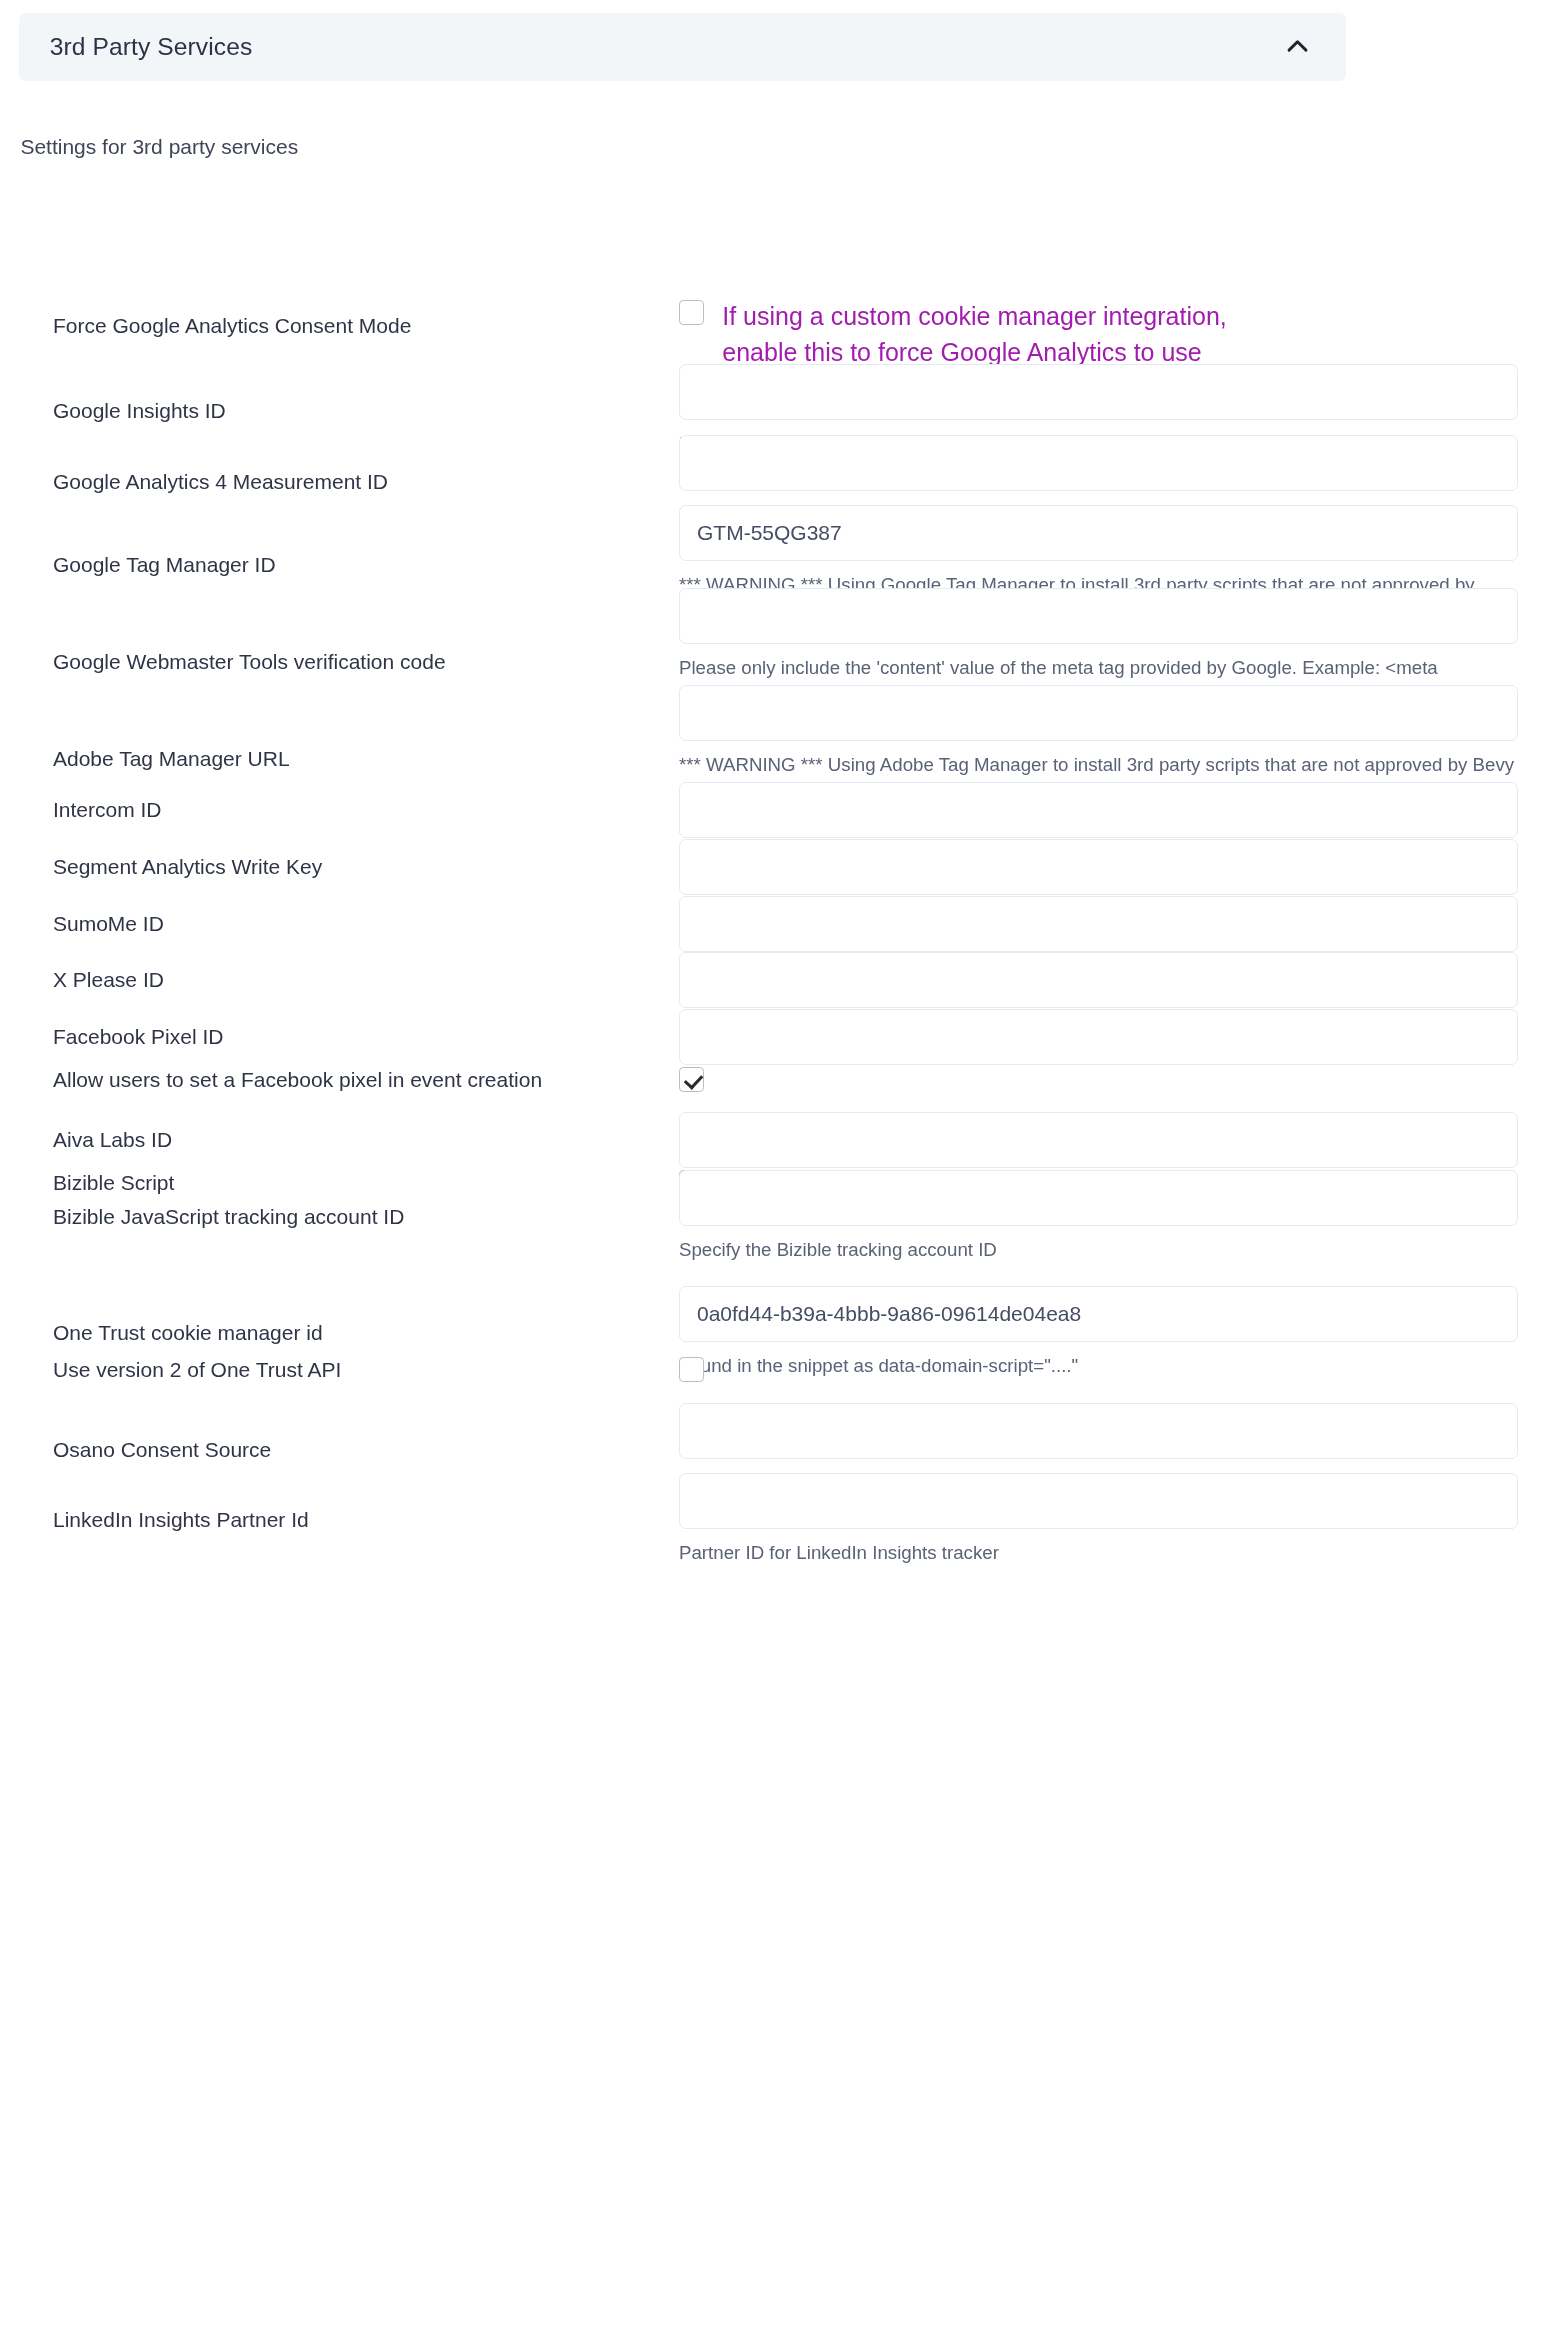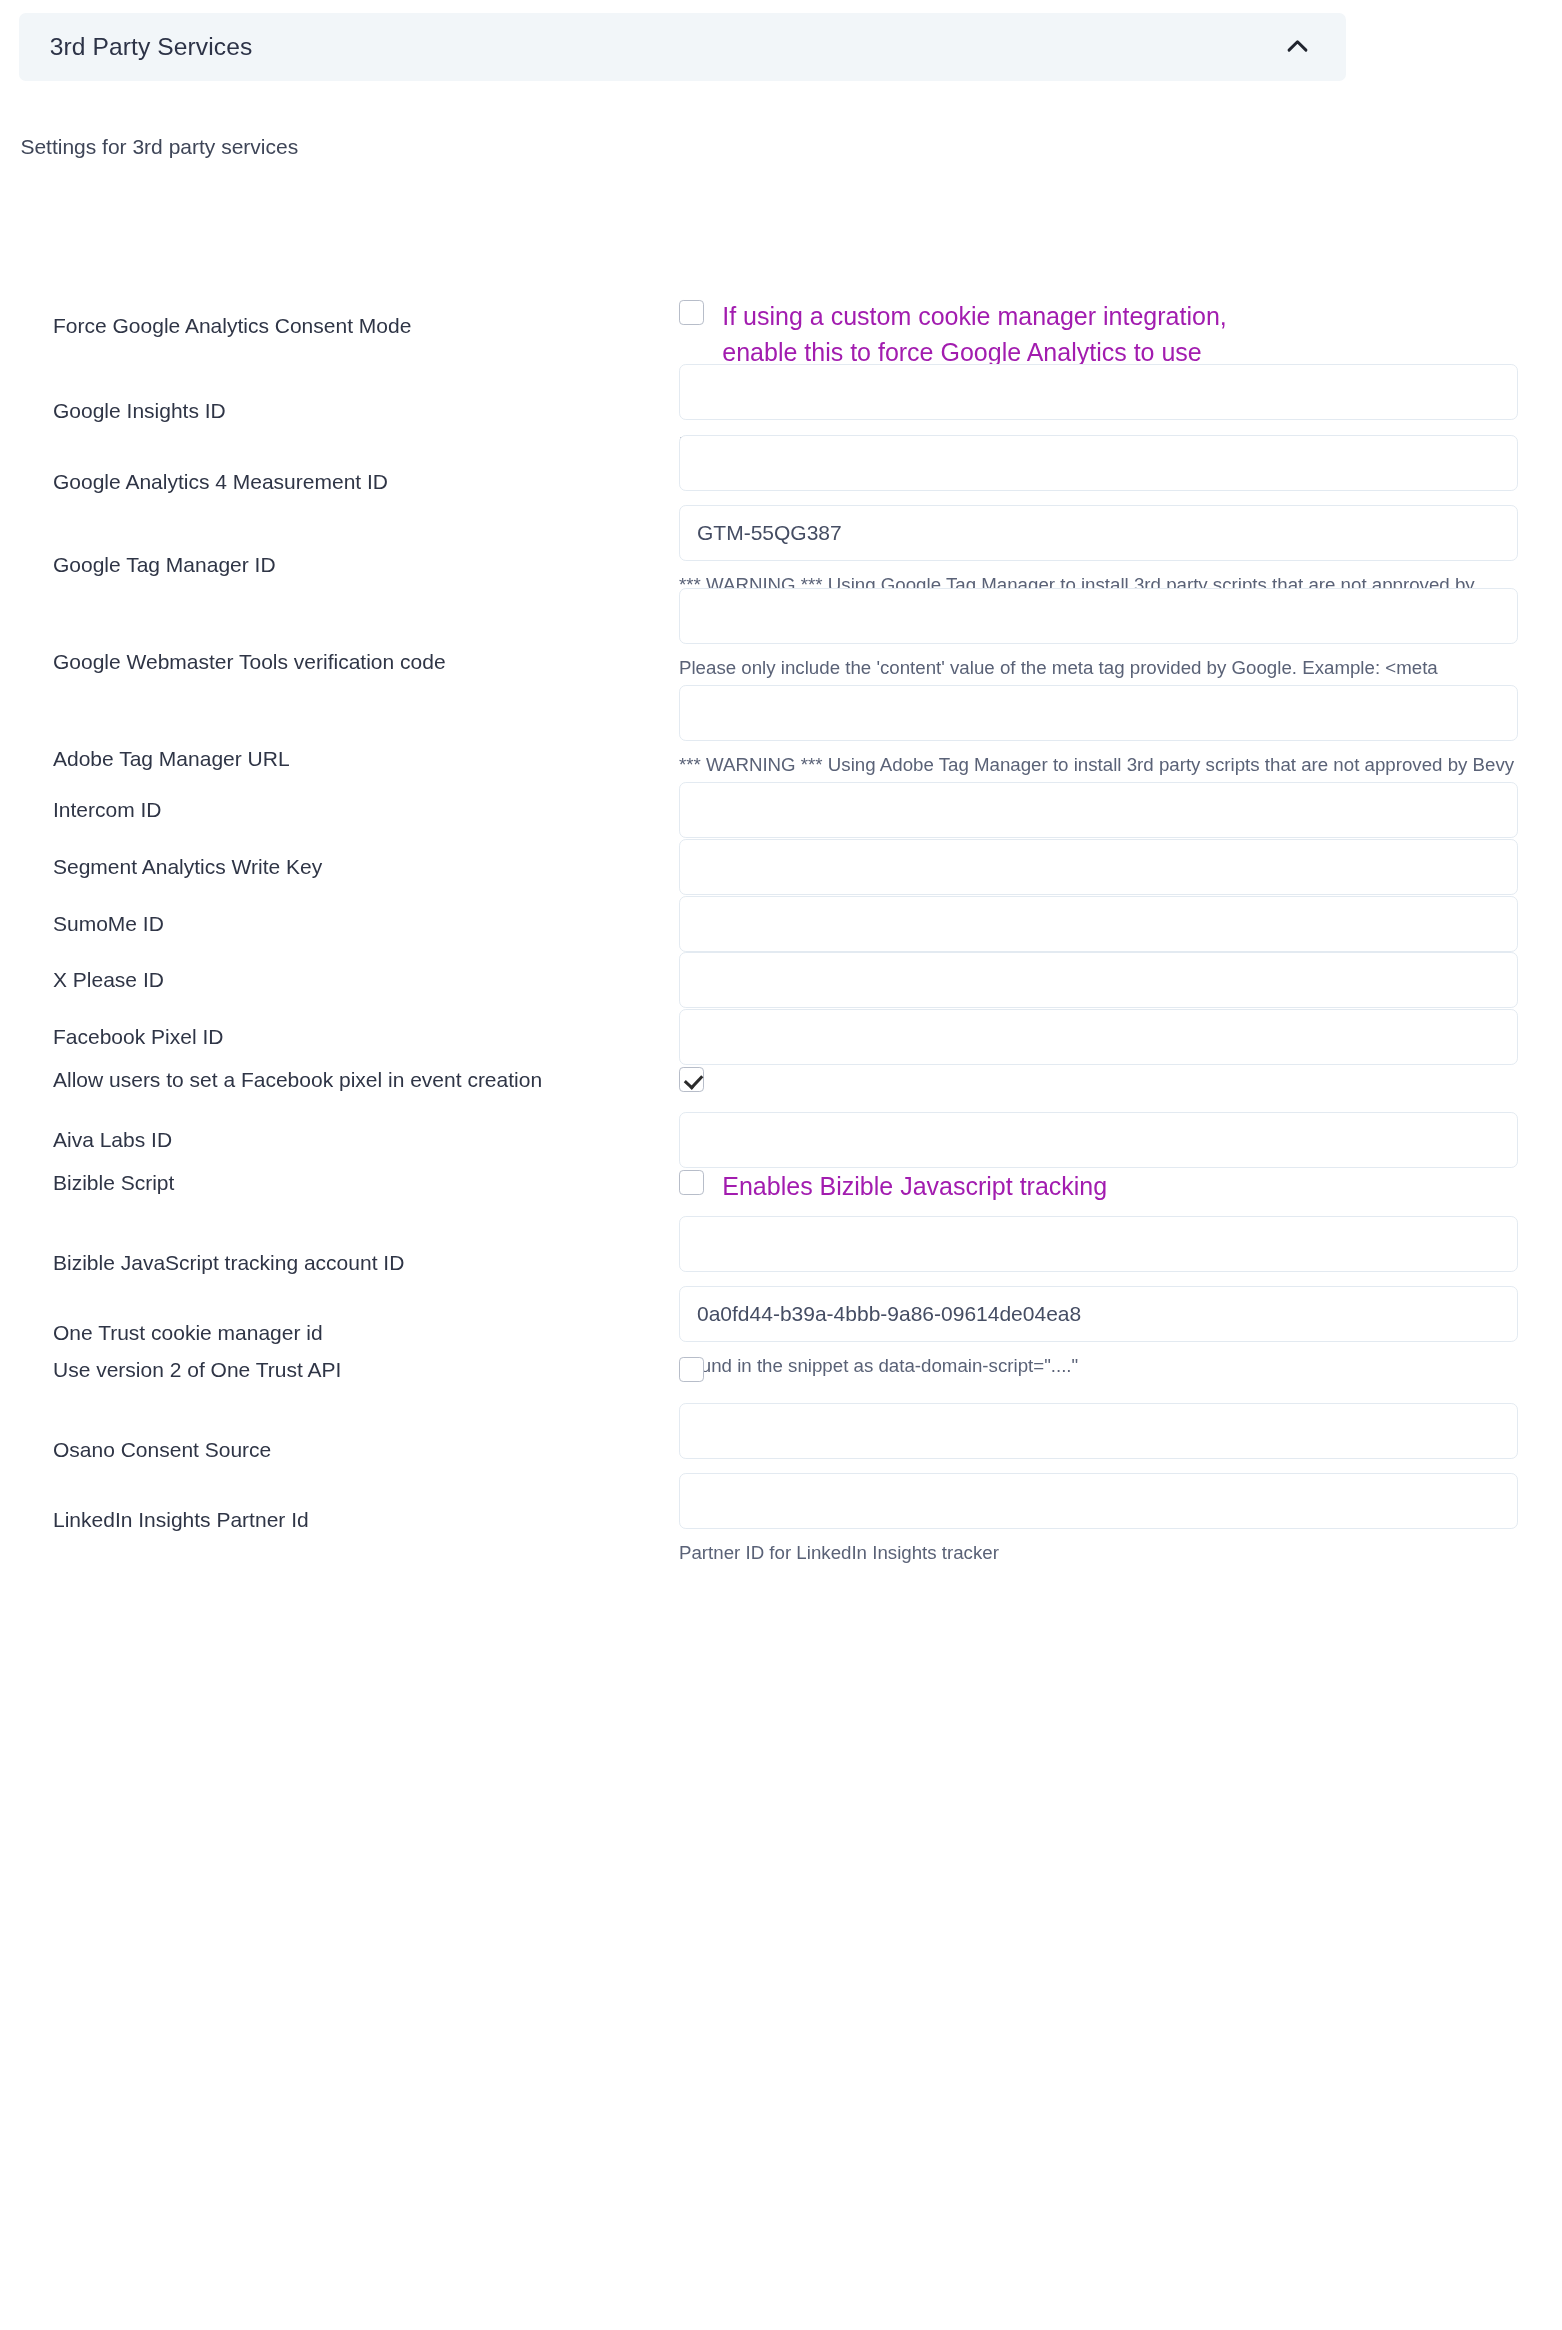--- a/index.html
+++ b/index.html
@@ -250,21 +250,21 @@
       </div>
       <div class="form-row" style="position: absolute; left: 0px; right: 0px; top: 979px;">
         <div class="row-label" style="display: flex; align-items: center; min-height: 27px;">Bizible Script</div>
         <div class="row-control">
           <div class="checkbox-wrap">
             <div class="checkbox-box" role="checkbox" aria-checked="false"></div>
             <div class="checkbox-label">Enables Bizible Javascript tracking</div>
           </div>
         </div>
       </div>
-      <div class="form-row" style="position: absolute; left: 0px; right: 0px; top: 1026px;">
+      <div class="form-row" style="position: absolute; left: 0px; right: 0px; top: 980px;">
         <div class="row-label" style="display: flex; align-items: center; min-height: 93px;">Bizible JavaScript tracking account ID</div>
         <div class="row-control">
           <input type="text" class="text-input" style="">
           <div class="help-text">Specify the Bizible tracking account ID</div>
         </div>
       </div>
       <div class="form-row" style="position: absolute; left: 0px; right: 0px; top: 1096px;">
         <div class="row-label" style="display: flex; align-items: center; min-height: 93px;">One Trust cookie manager id</div>
         <div class="row-control">
           <input type="text" class="text-input" value="0a0fd44-b39a-4bbb-9a86-09614de04ea8" style="">

